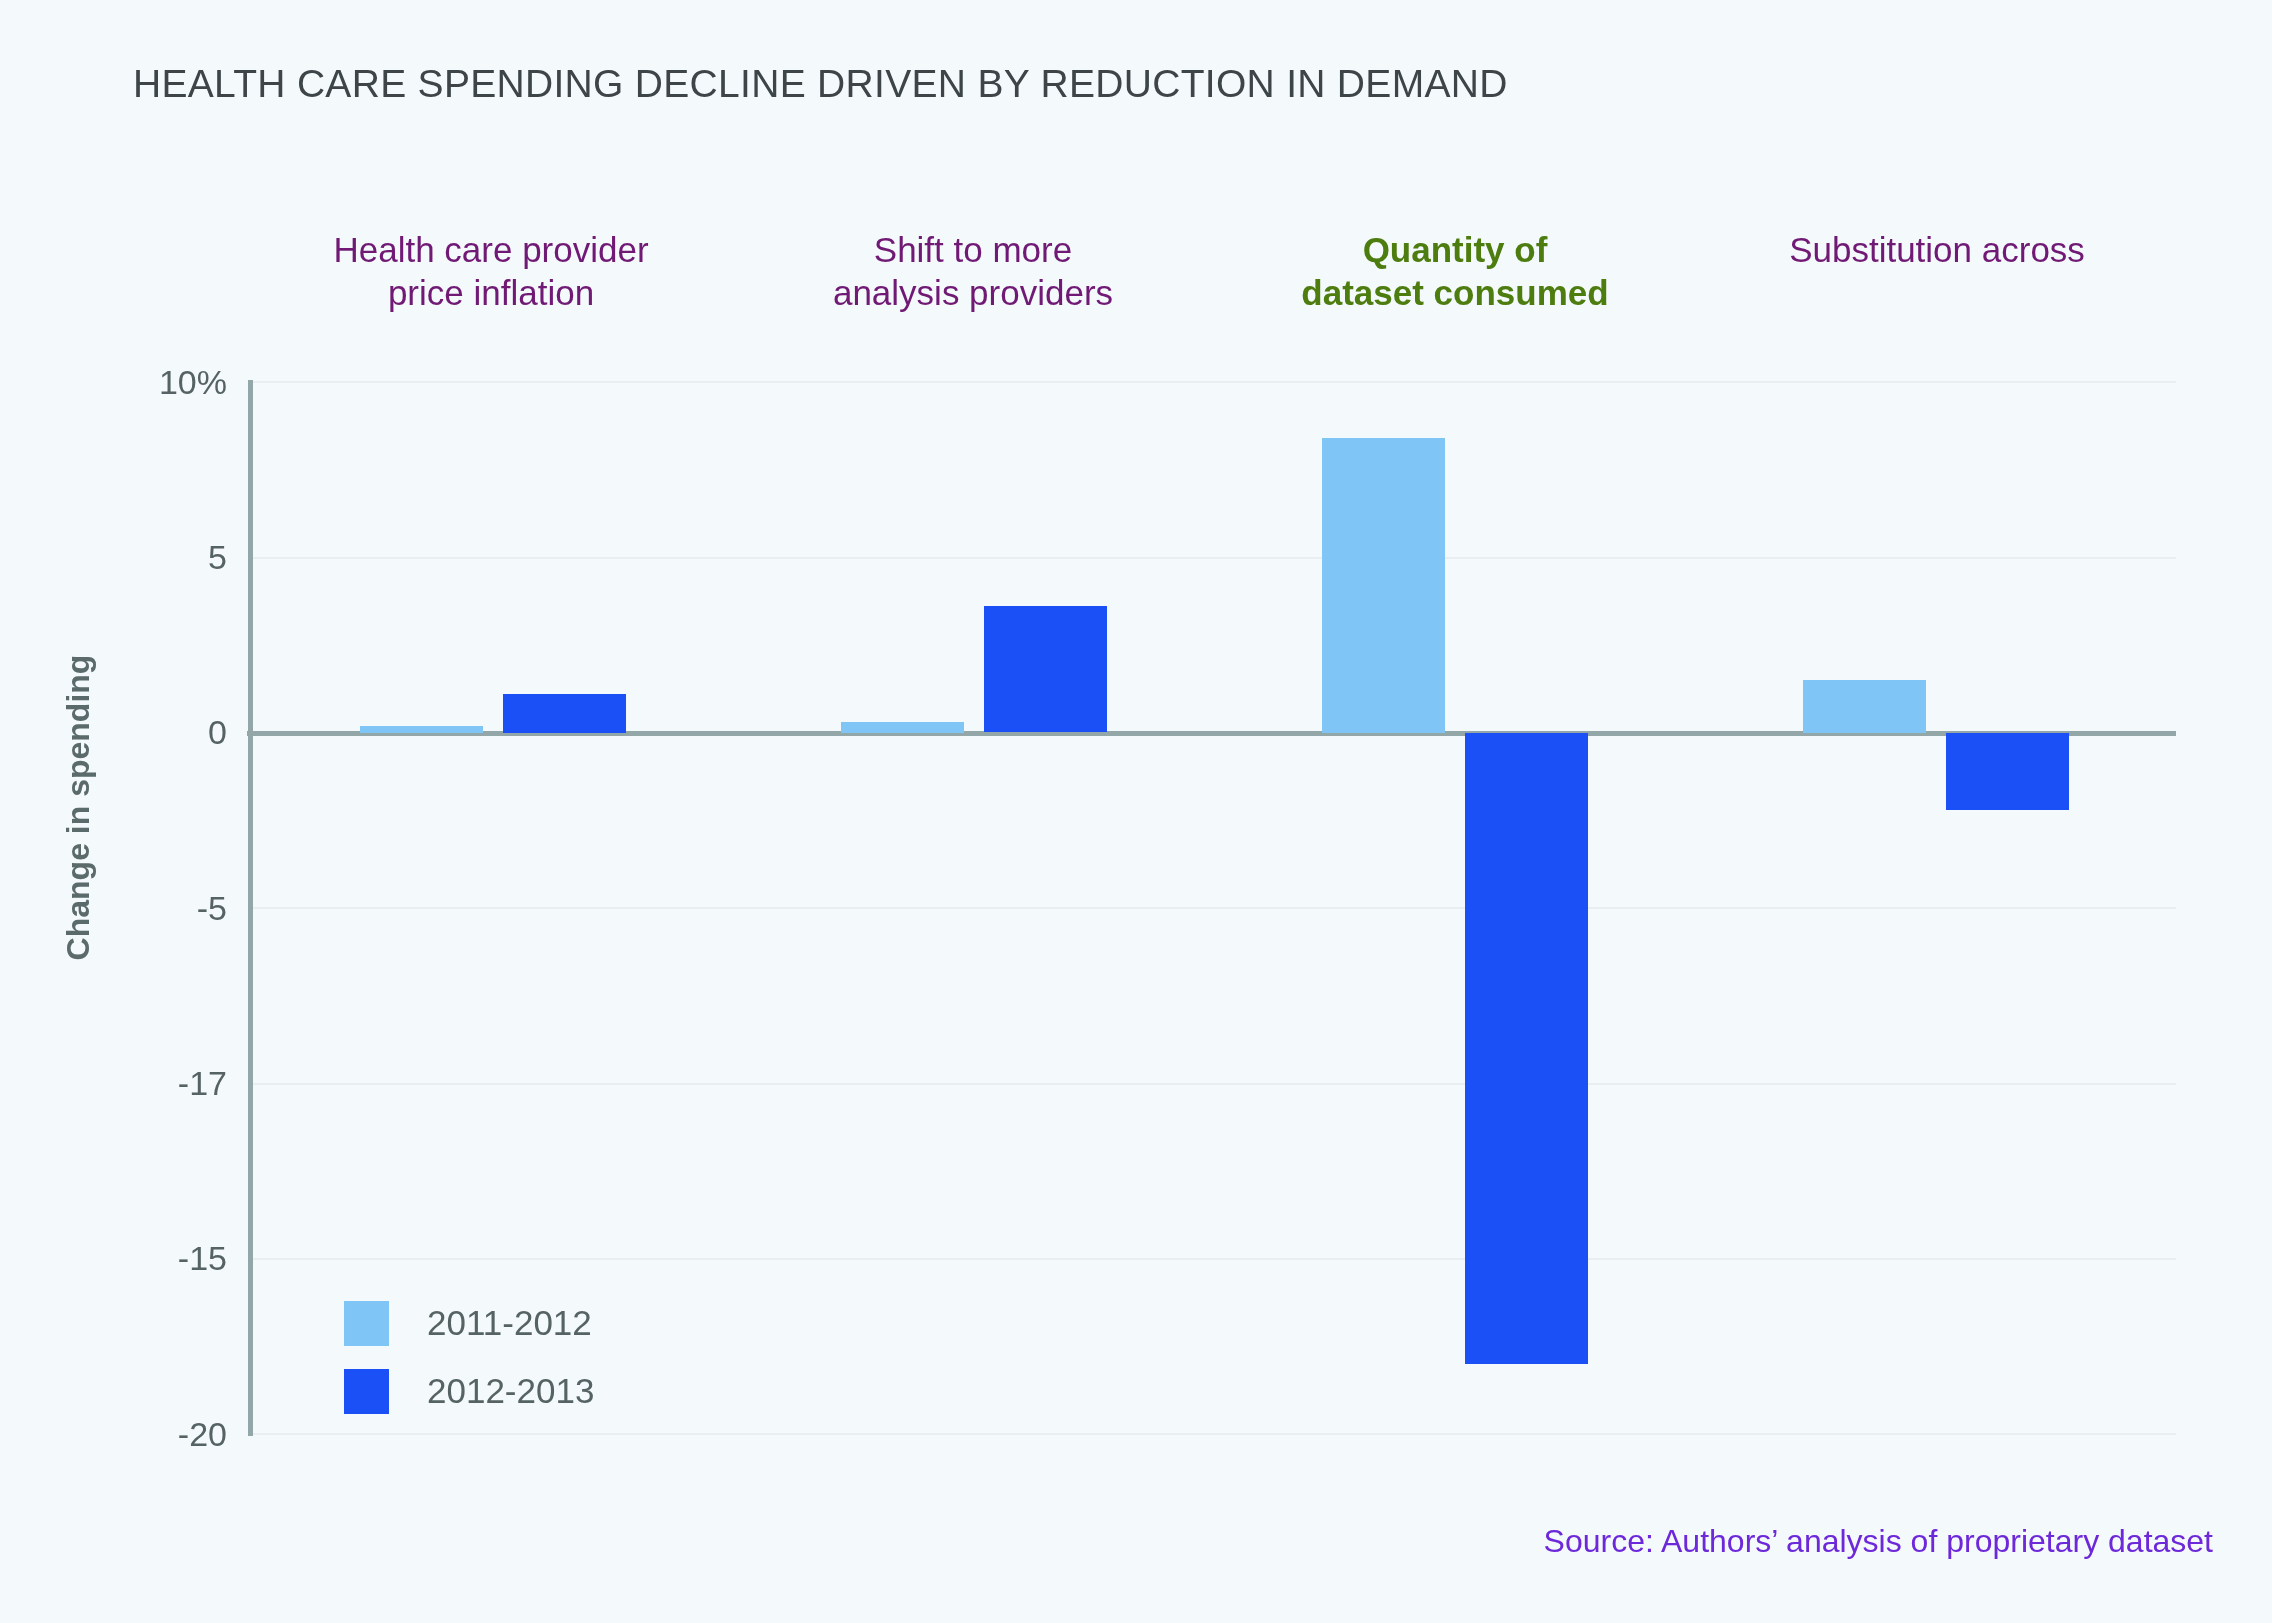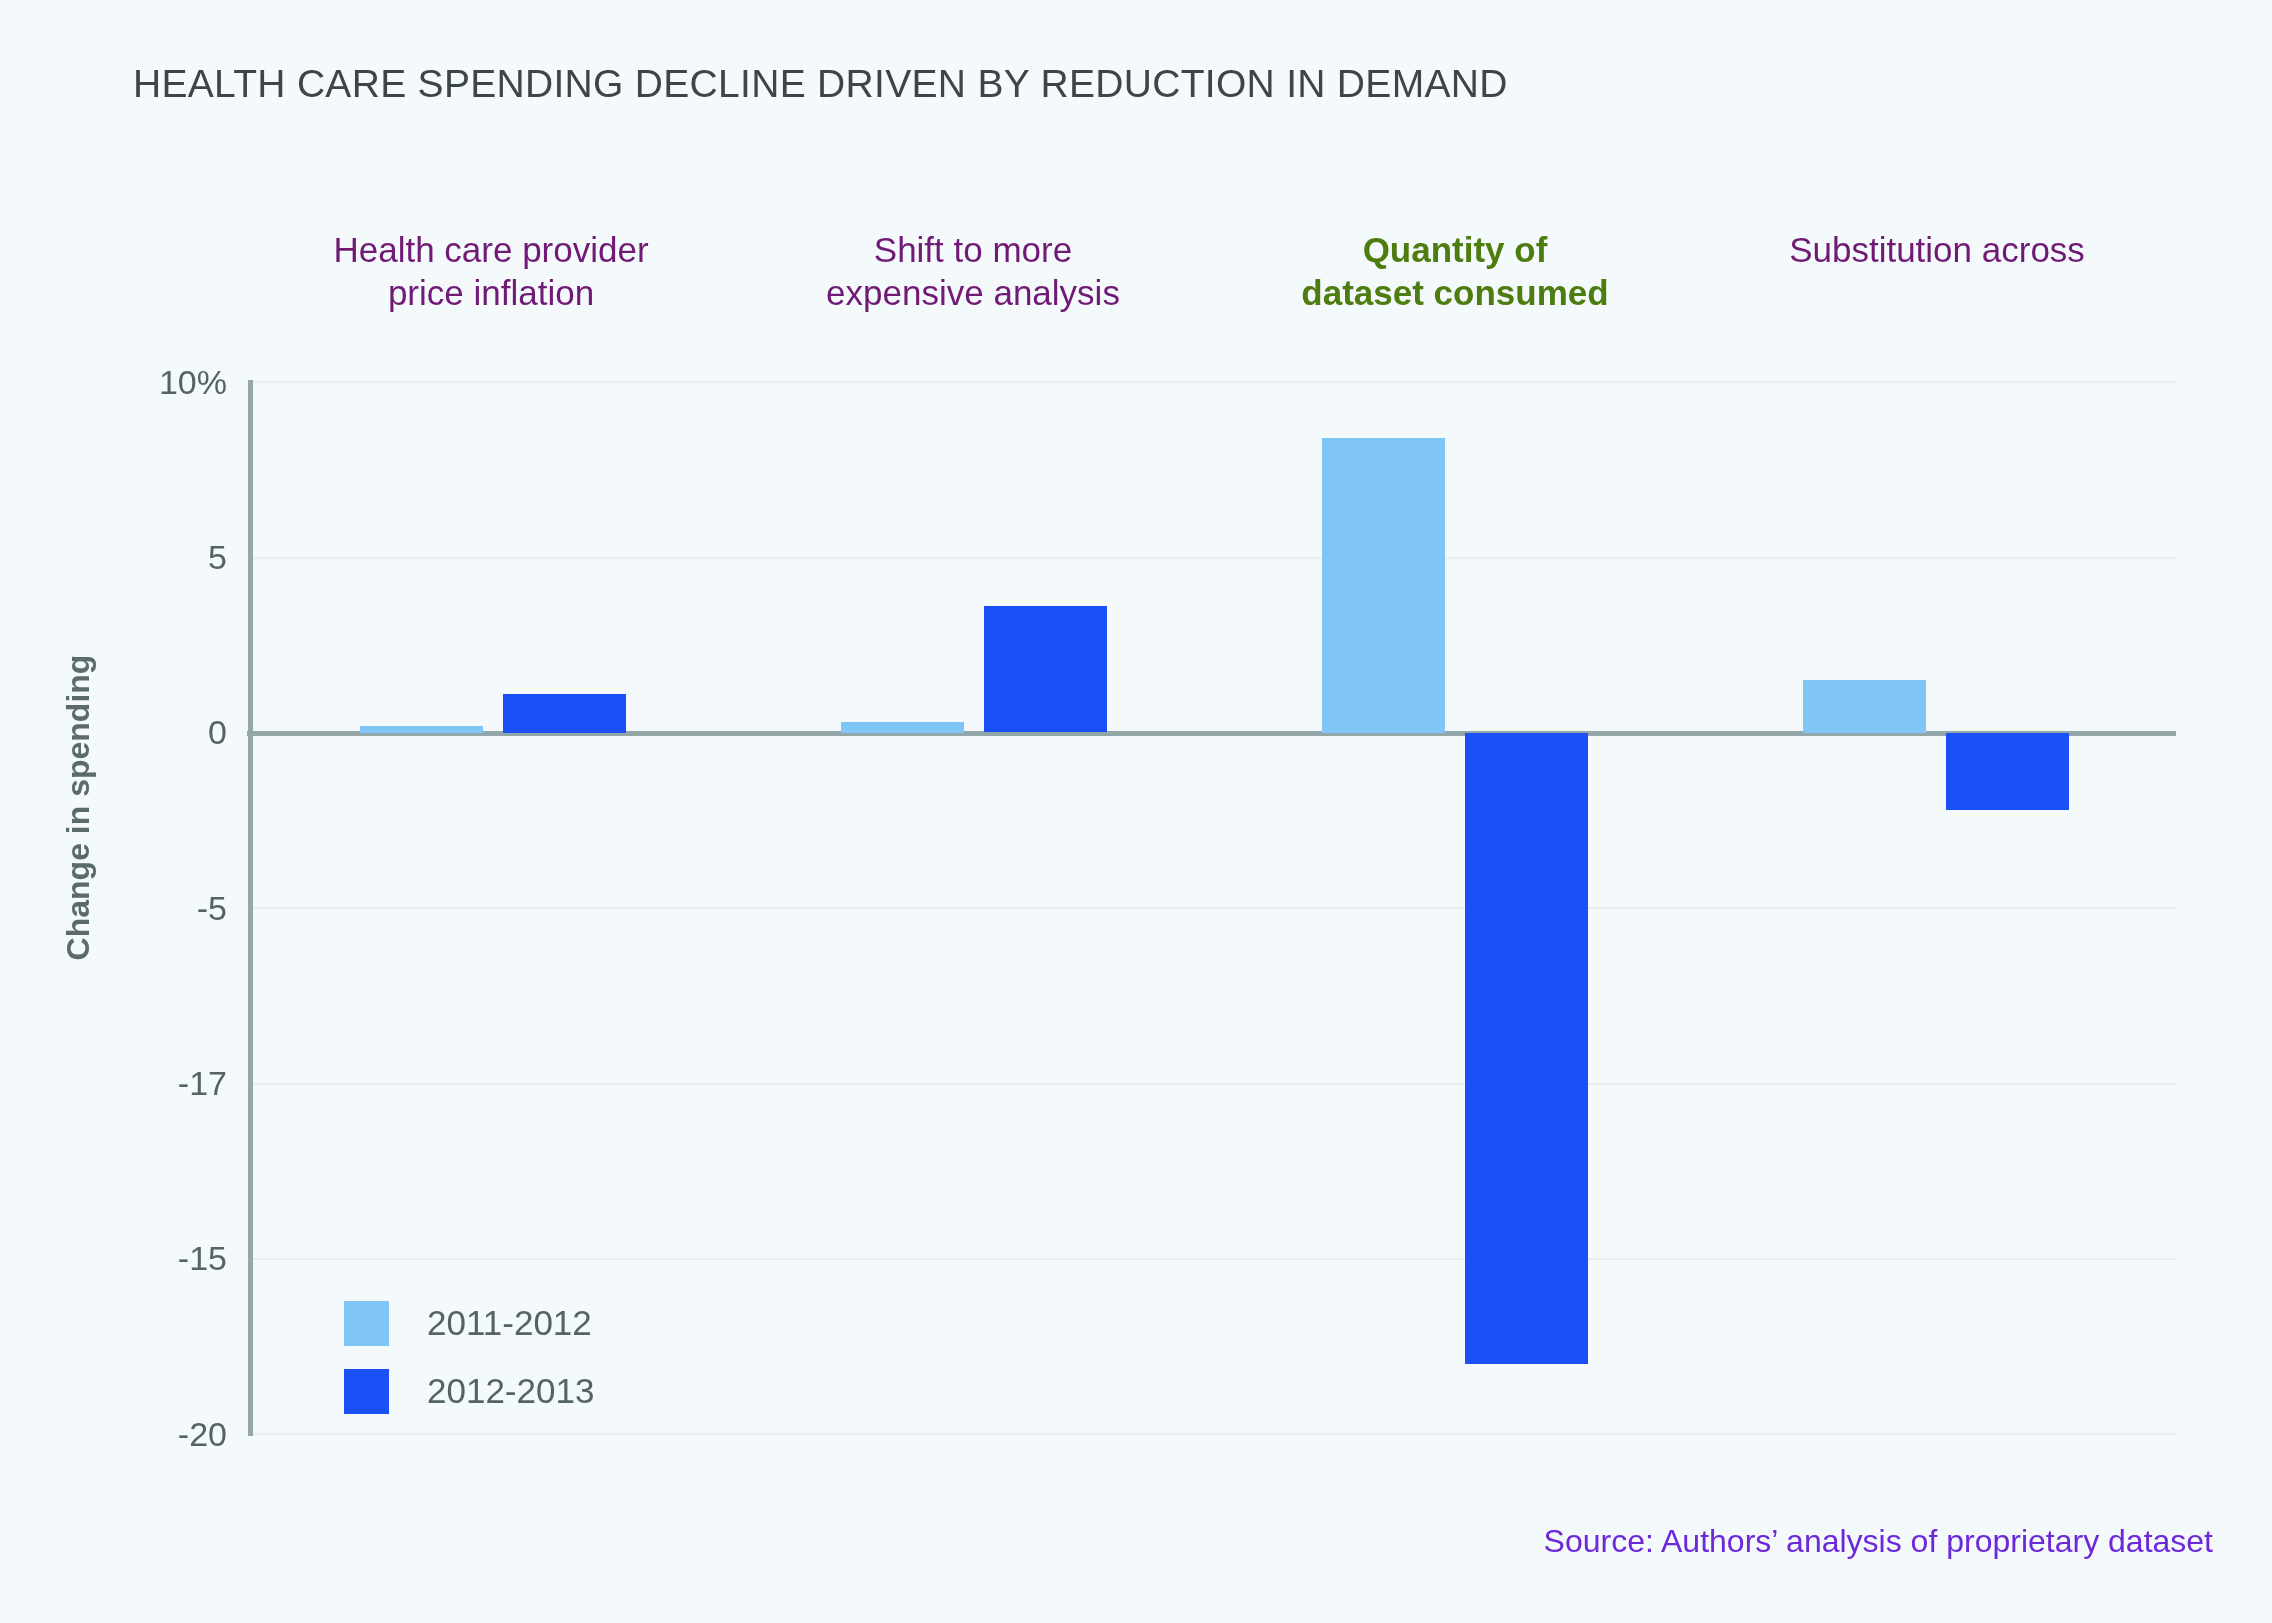--- a/index.html
+++ b/index.html
@@ -166,21 +166,21 @@
 
   <div class="title">HEALTH CARE SPENDING DECLINE DRIVEN BY REDUCTION IN DEMAND</div>
 
   <div class="group-headers">
     <div class="group-header">
       <div>Health care provider</div>
       <div>price inflation</div>
     </div>
     <div class="group-header">
       <div>Shift to more</div>
-      <div>expensive analysis</div>
+      <div>analysis providers</div>
     </div>
     <div class="group-header highlight">
       <div>Quantity of</div>
       <div>dataset consumed</div>
     </div>
     <div class="group-header">
       <div>Substitution across</div>
     </div>
   </div>
 

